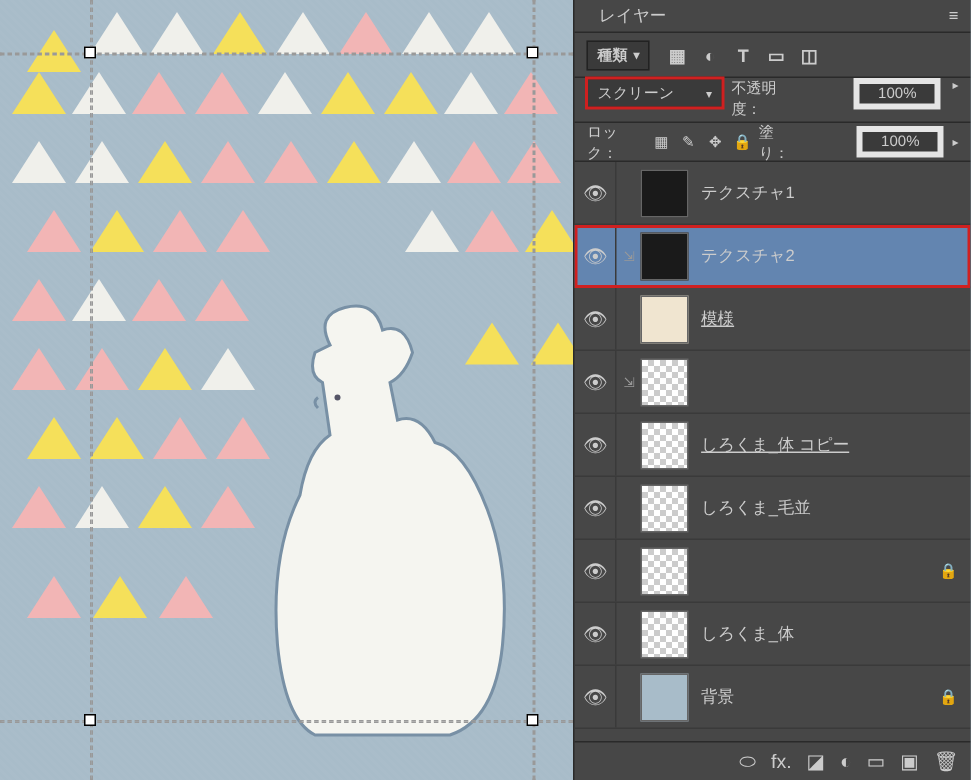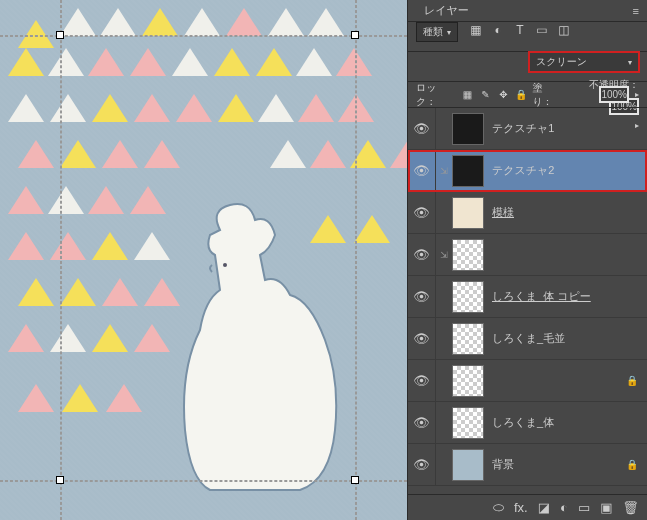--- a/index.html
+++ b/index.html
@@ -12,30 +12,30 @@
     .tw { border-bottom-color: #f0f0eb; }
     .bear { position: absolute; left: 170px; top: 200px; width: 200px; height: 300px; }
     .guide { position: absolute; border: 1px dashed #999; }
     .gv { top: 0; bottom: 0; }
     .gh { left: 0; right: 0; }
     .handle { position: absolute; width: 8px; height: 8px; background: #fff; border: 1px solid #000; }
     .panel { flex: 1; background: #474747; display: flex; flex-direction: column; border-left: 1px solid #2a2a2a; }
     .panel-header { height: 22px; display: flex; align-items: center; padding: 0 8px; border-bottom: 1px solid #2a2a2a; }
     .tab { font-size: 11px; color: #ccc; padding: 4px 8px; }
     .menu-icon { margin-left: auto; cursor: pointer; }
-    .filter-row { height: 30px; display: flex; align-items: flex-start; gap: 6px; padding: 0 8px; border-bottom: 1px solid #2a2a2a; }
+    .filter-row { height: 30px; display: flex; align-items: center; gap: 6px; padding: 0 8px; border-bottom: 1px solid #2a2a2a; font-weight: bold; }
     .dropdown { background: #3a3a3a; border: 1px solid #222; padding: 2px 6px; display: flex; align-items: center; gap: 4px; font-size: 10px; }
     .dropdown .arrow { font-size: 8px; }
     .filter-icons { display: flex; gap: 6px; margin-left: 4px; }
     .filter-icons span { width: 16px; height: 16px; display: flex; align-items: center; justify-content: center; cursor: pointer; font-size: 12px; }
-    .blend-row { height: 30px; display: flex; align-items: flex-end; gap: 6px; padding: 0 8px; border-bottom: 1px solid #2a2a2a; flex-direction: column; }
+    .blend-row { height: 30px; display: flex; align-items: flex-start; gap: 6px; padding: 0 8px; border-bottom: 1px solid #2a2a2a; }
     .blend-row .dropdown { width: 110px; }
     .hl-red { outline: 2px solid #d02020; outline-offset: -1px; }
     .opacity-label { margin-left: auto; font-size: 10px; }
-    .pct { background: #3a3a3a; border: 2px solid #e5e5e5; padding: 1px 0; font-size: 10px; margin-left: 36px; }
+    .pct { background: #3a3a3a; border: 4px solid #e5e5e5; padding: 1px 12px; font-size: 10px; margin-left: 36px; }
     .lock-row { height: 26px; display: flex; align-items: center; gap: 4px; padding: 0 8px; border-bottom: 1px solid #2a2a2a; font-size: 10px; }
     .lock-icons { display: flex; gap: 4px; margin-left: 4px; }
     .lock-icons span { width: 14px; height: 14px; display: flex; align-items: center; justify-content: center; }
     .fill-label { margin-left: auto; }
     .layers { flex: 1; overflow-y: auto; }
     .layer { height: 42px; display: flex; align-items: center; border-bottom: 1px solid #3a3a3a; padding-right: 8px; }
     .layer.selected { background: #6385b0; }
     .layer.selected.hl-red { outline: 2px solid #d02020; outline-offset: -2px; }
     .vis { width: 28px; display: flex; align-items: center; justify-content: center; cursor: pointer; border-right: 1px solid #3a3a3a; height: 100%; }
     .eye { font-size: 13px; }

